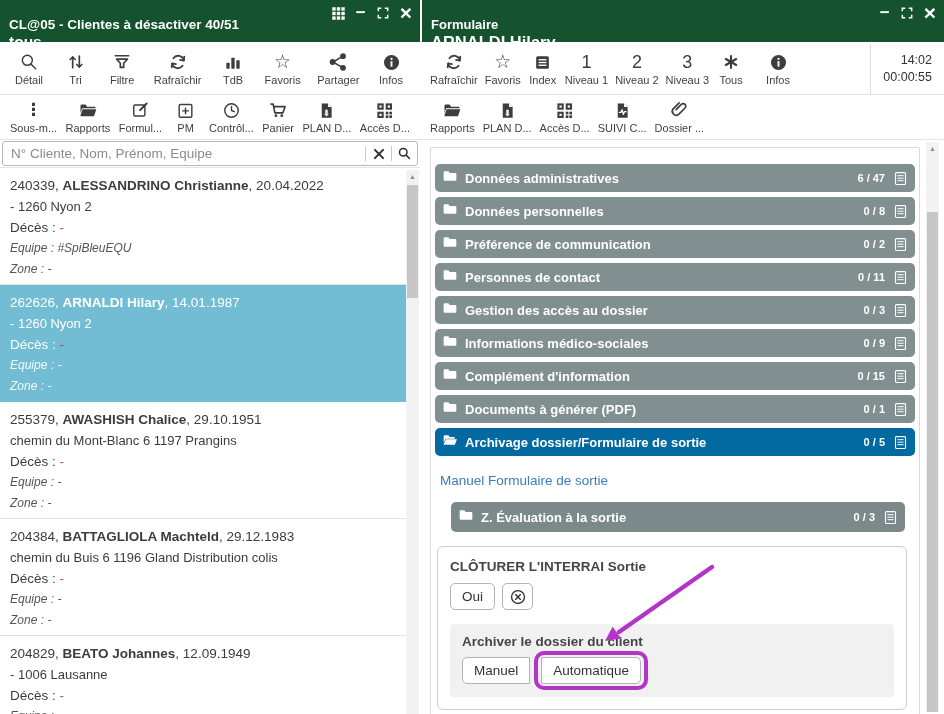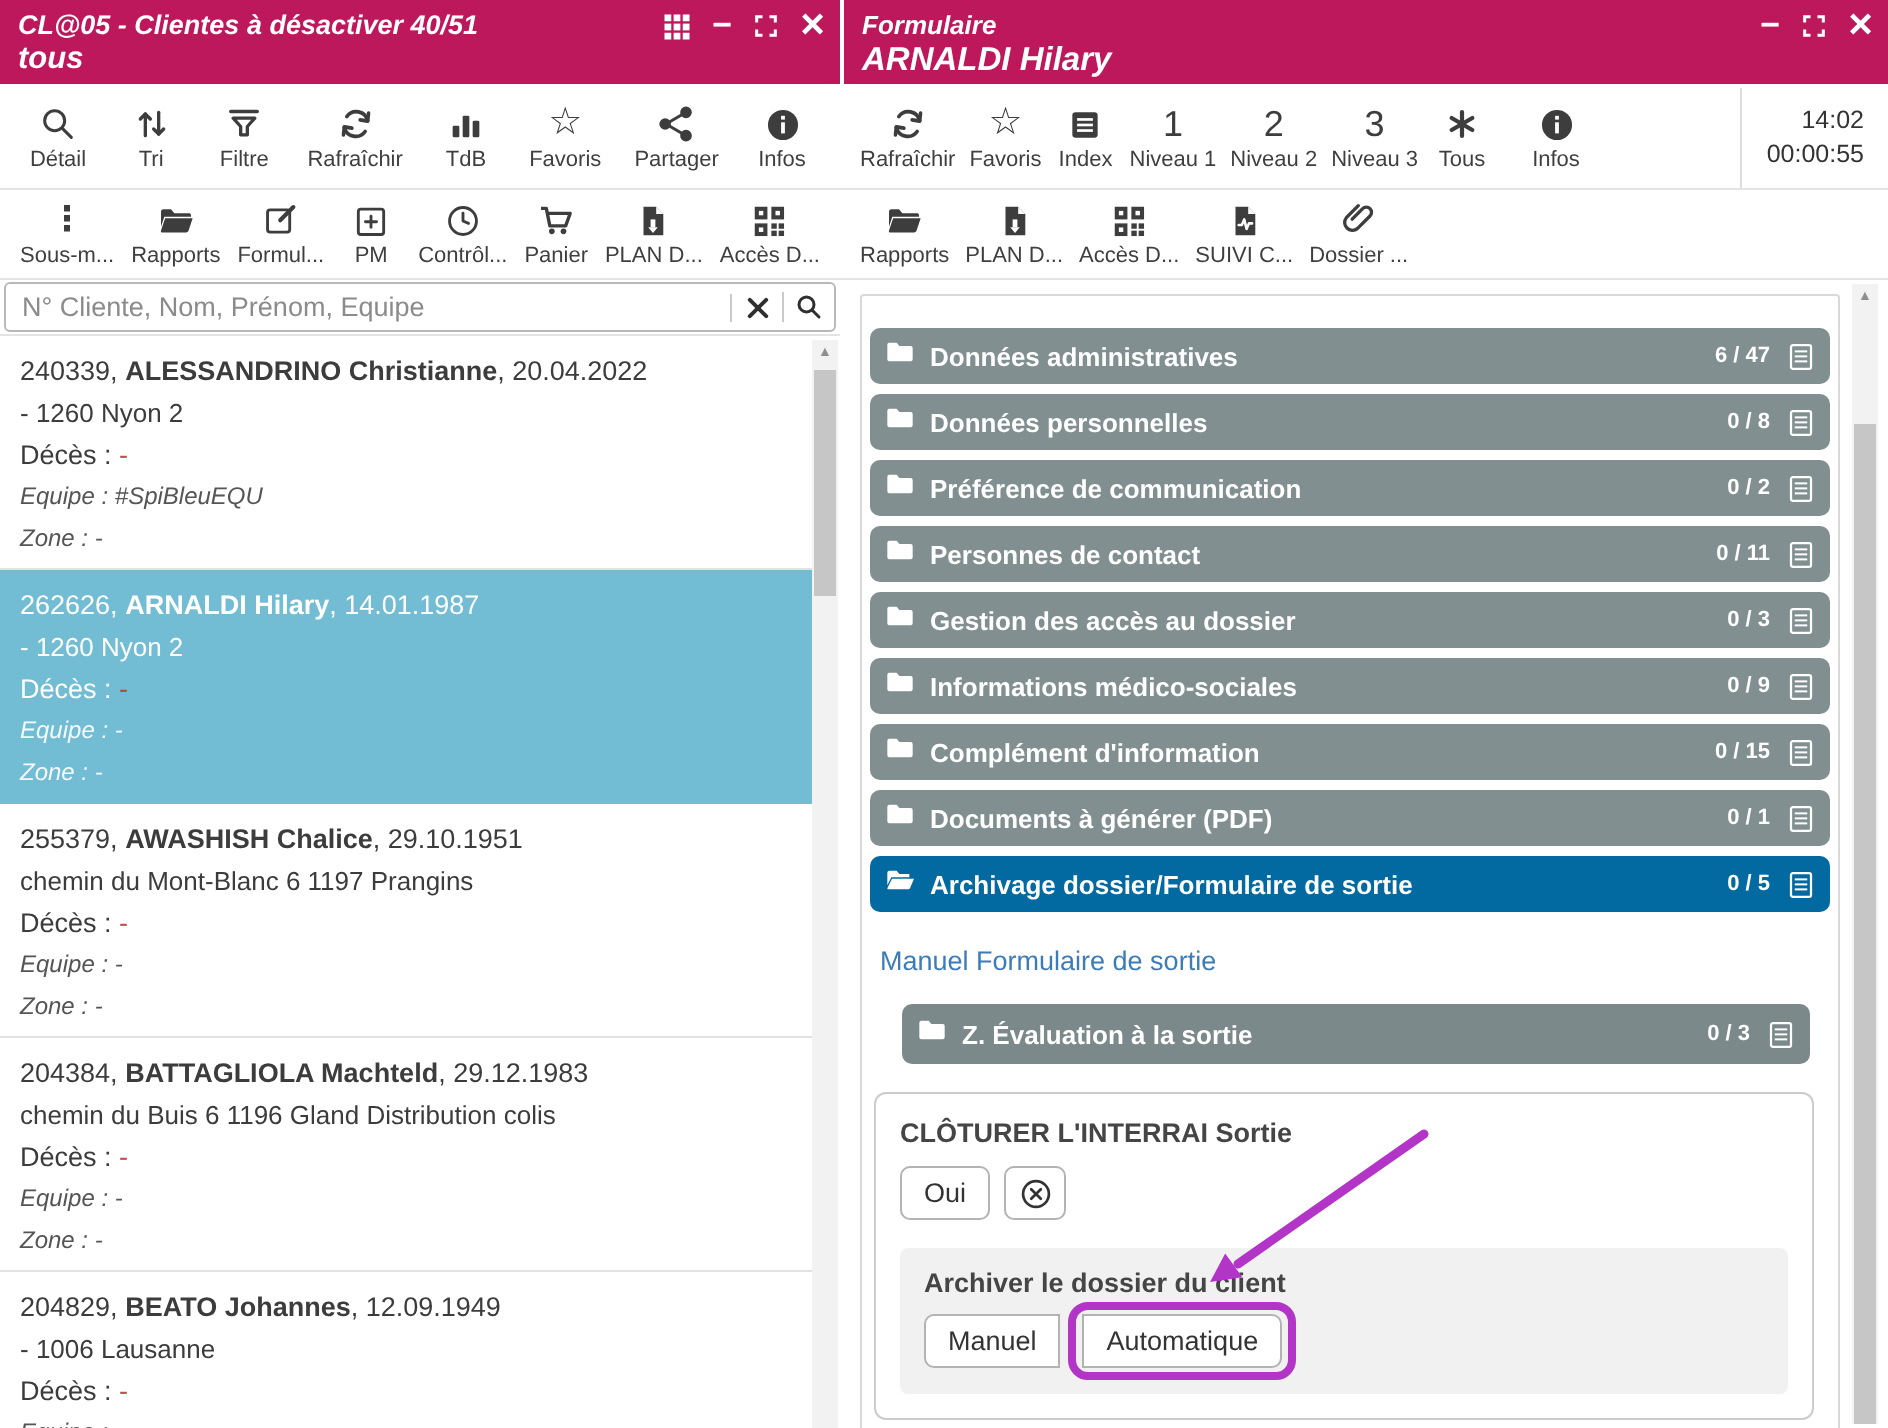--- a/index.html
+++ b/index.html
@@ -1,21 +1,21 @@
 <!DOCTYPE html>
 <html><head>
 <meta charset="utf-8">
 <style>
   * { margin:0; padding:0; box-sizing:border-box; }
   html,body { width:944px; height:714px; overflow:hidden; background:#fff;
     font-family:"Liberation Sans","DejaVu Sans",sans-serif; }
   #app { position:relative; width:944px; height:714px; background:#fff; }
 
   
-  .win-header { position:absolute; background:#be185d; color:#fff; padding:4px 8px 4px 9px;font-style:italic; }
+  .win-header { position:absolute; background:#14532d; color:#fff; padding:16px 8px 4px 9px; }
   #left-header { left:0; top:0; width:420px; height:42px; }
   #right-header { left:420px; top:0; width:524px; height:42px; border-left:2px solid #fff; }
   .wh-line1 { font-size:13.5px; font-weight:600; line-height:17px; }
   .wh-line2 { font-size:15.5px; font-weight:600; line-height:18px; }
   .wh-icons { position:absolute; top:5px; right:8px; display:flex; gap:10px; align-items:center; }
   .wh-icons .wicon { color:#fff; font-size:17px; font-weight:700; line-height:16px; cursor:pointer;
     height:16px; display:flex; align-items:center; }
 
   
   .toolbar { position:absolute; background:#fff; display:flex; align-items:center;

